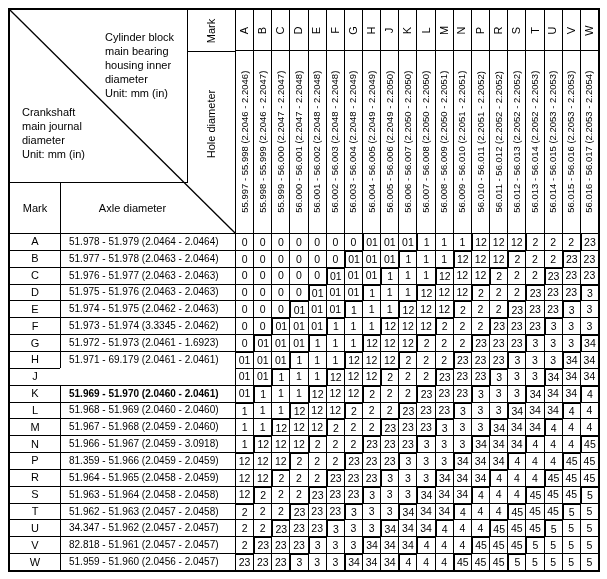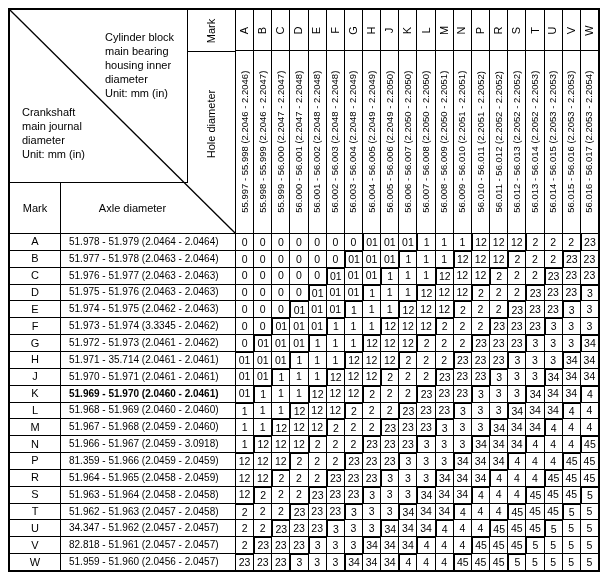--- a/index.html
+++ b/index.html
@@ -587,21 +587,21 @@
       <div class="cell fitcell" style="grid-area: 8 / 21;">
         <span>3</span>
       </div>
       <div class="cell fitcell" style="grid-area: 8 / 22;">
         <span>3</span>
       </div>
       <div class="cell markcell" style="grid-area: 9 / 1;">
         <span>G</span>
       </div>
       <div class="cell axlecell" style="grid-area: 9 / 2;">
-        <span>51.972 - 51.973 (2.0461 - 2.0462)</span>
+        <span>51.972 - 51.973 (2.0461 - 1.6923)</span>
       </div>
       <div class="cell fitcell" style="grid-area: 9 / 3;">
         <span>0</span>
       </div>
       <div class="cell fitcell tl tt" style="grid-area: 9 / 4;">
         <span>01</span>
       </div>
       <div class="cell fitcell" style="grid-area: 9 / 5;">
         <span>01</span>
       </div>
@@ -653,21 +653,21 @@
       <div class="cell fitcell" style="grid-area: 9 / 21;">
         <span>3</span>
       </div>
       <div class="cell fitcell tl tt" style="grid-area: 9 / 22;">
         <span>34</span>
       </div>
       <div class="cell markcell" style="grid-area: 10 / 1;">
         <span>H</span>
       </div>
       <div class="cell axlecell" style="grid-area: 10 / 2;">
-        <span>51.971 - 35.714 (2.0461 - 2.0461)</span>
+        <span>51.971 - 69.179 (2.0461 - 2.0461)</span>
       </div>
       <div class="cell fitcell tt" style="grid-area: 10 / 3;">
         <span>01</span>
       </div>
       <div class="cell fitcell" style="grid-area: 10 / 4;">
         <span>01</span>
       </div>
       <div class="cell fitcell" style="grid-area: 10 / 5;">
         <span>01</span>
       </div>
@@ -717,23 +717,20 @@
         <span>3</span>
       </div>
       <div class="cell fitcell tl tt" style="grid-area: 10 / 21;">
         <span>34</span>
       </div>
       <div class="cell fitcell" style="grid-area: 10 / 22;">
         <span>34</span>
       </div>
       <div class="cell markcell" style="grid-area: 11 / 1;">
         <span>J</span>
-      </div>
-      <div class="cell axlecell" style="grid-area: 11 / 2;">
-        <span>51.970 - 51.971 (2.0461 - 2.0461)</span>
       </div>
       <div class="cell fitcell" style="grid-area: 11 / 3;">
         <span>01</span>
       </div>
       <div class="cell fitcell" style="grid-area: 11 / 4;">
         <span>01</span>
       </div>
       <div class="cell fitcell tl tt" style="grid-area: 11 / 5;">
         <span>1</span>
       </div>

